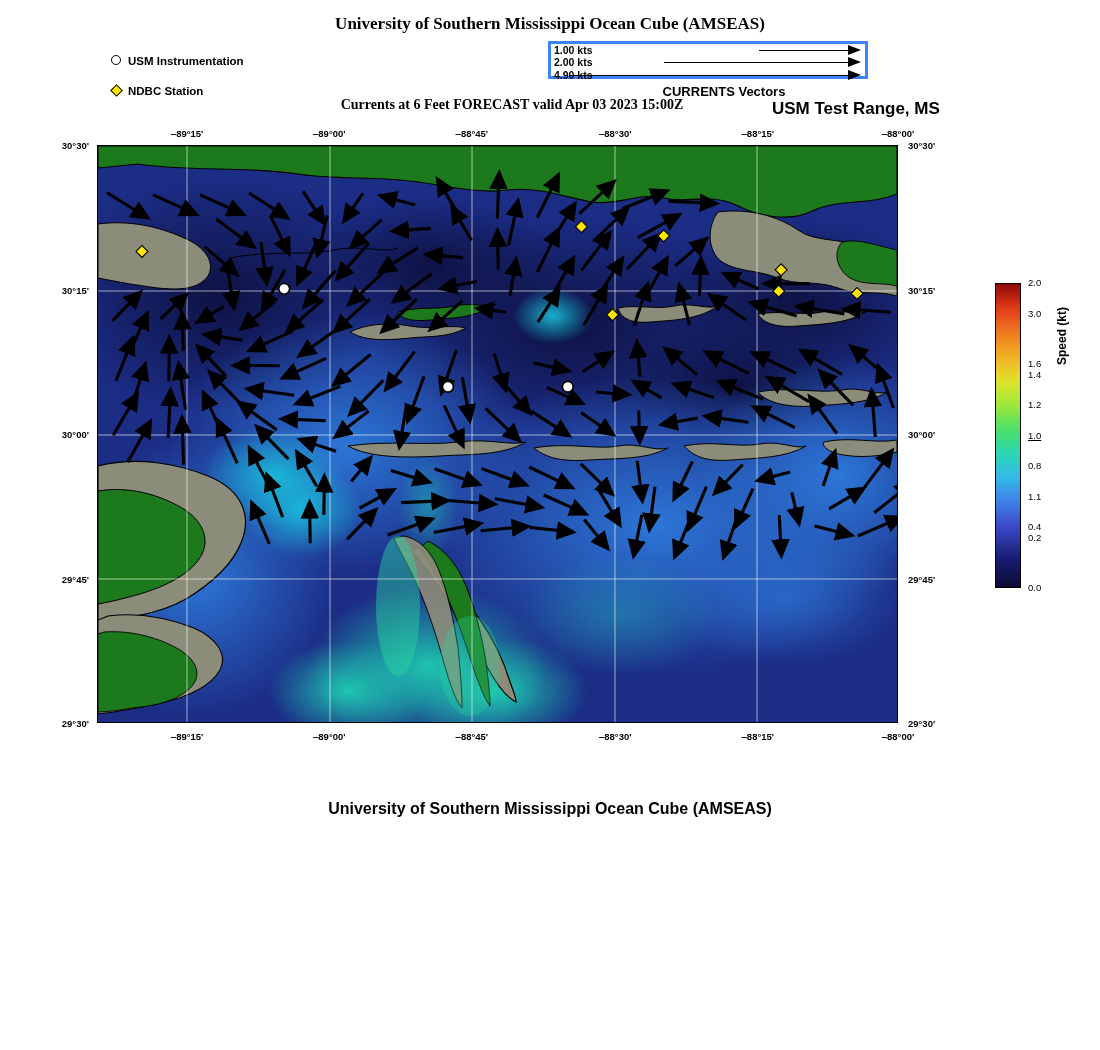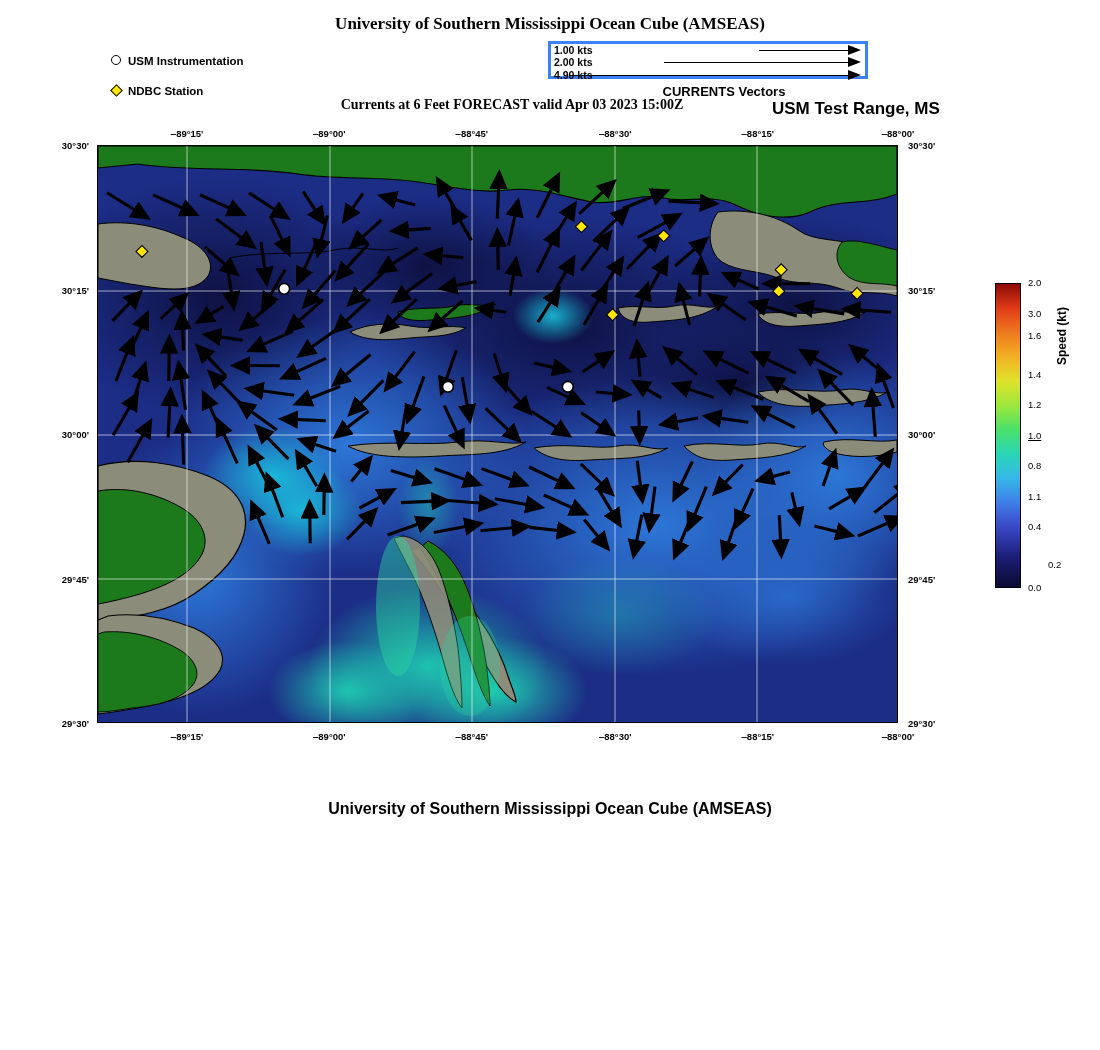--- a/index.html
+++ b/index.html
@@ -572,25 +572,25 @@
 </div>
 
 <div id="colorbar">
   <svg width="24" height="303" viewBox="0 0 24 303">
     <rect x="0" y="0" width="24" height="303" fill="url(#cbGrad)"></rect>
   </svg>
 </div>
 <div id="cb-ticks">
     <div class="cb-tick" style="top: 277px;">2.0</div>
     <div class="cb-tick" style="top: 307.5px;">3.0</div>
-    <div class="cb-tick" style="top: 330px;">1.6</div>
+    <div class="cb-tick" style="top: 358px;">1.6</div>
     <div class="cb-tick" style="top: 368.5px;">1.4</div>
     <div class="cb-tick" style="top: 399px;">1.2</div>
     <div class="cb-tick" style="top: 429.5px; text-decoration: underline;">1.0</div>
     <div class="cb-tick" style="top: 460px;">0.8</div>
     <div class="cb-tick" style="top: 490.5px;">1.1</div>
     <div class="cb-tick" style="top: 521px;">0.4</div>
-    <div class="cb-tick" style="top: 559px; margin-left: 20px;">0.2</div>
+    <div class="cb-tick" style="top: 532px;">0.2</div>
     <div class="cb-tick" style="top: 582px;">0.0</div>
   </div>
 <div class="cb-title">Speed (kt)</div>
 
 <div class="footer-main">University of Southern Mississippi Ocean Cube (AMSEAS)</div>
 
 </body></html>

